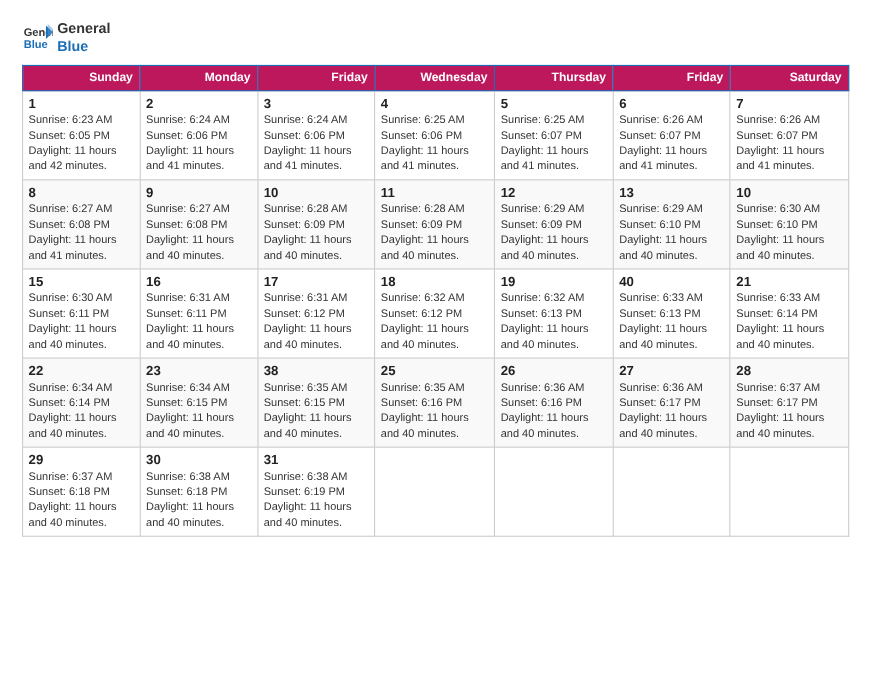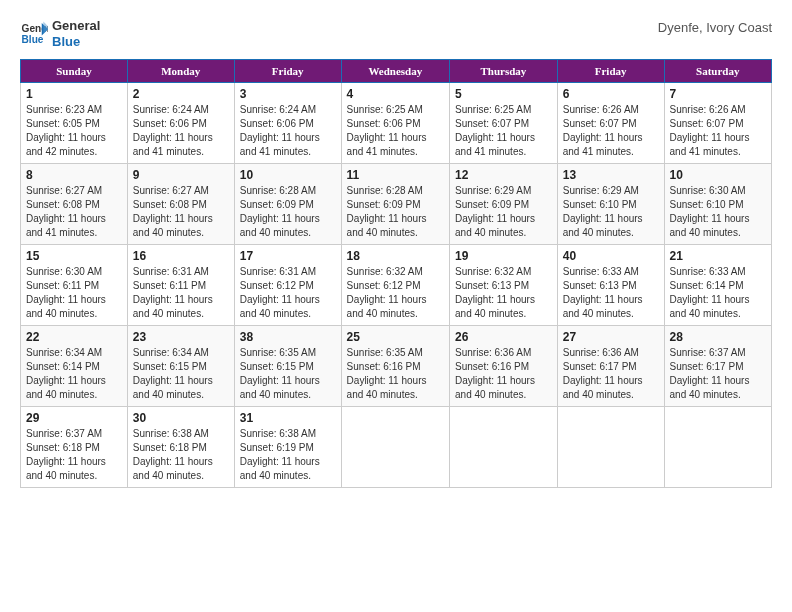--- a/index.html
+++ b/index.html
@@ -44,28 +44,27 @@
       font-size: 13px;
       color: #555;
       margin-top: 2px;
     }
     .calendar {
       width: 100%;
       border-collapse: collapse;
       font-size: 10px;
     }
     .calendar thead tr th {
-      background: #701a75;
+      background: #be185d;
       color: #fff;
       font-size: 11px;
       font-weight: bold;
       padding: 5px 6px;
-      text-align: center;
+      text-align: right;
       border: 1px solid #1a6eb5;
-      font-family: Liberation Serif, serif;
     }
     .calendar tbody tr td {
       border: 1px solid #ccc;
       vertical-align: top;
       padding: 4px 5px;
       width: 113px;
       min-height: 70px;
       background: #fff;
     }
     .calendar tbody tr:nth-child(even) td {
@@ -98,21 +97,20 @@
         <text x="2" y="30" font-size="13" font-weight="bold" fill="#1a6eb5" font-family="Arial">Blue</text>
         <polygon points="28,4 36,12 28,20" fill="#1a6eb5"></polygon>
         <polygon points="30,2 38,10 30,18" fill="#5599d0" opacity="0.5"></polygon>
       </svg>
       <div style="line-height:1.2">
         <div style="font-size:13px;font-weight:bold;color:#333;">General</div>
         <div style="font-size:13px;font-weight:bold;color:#1a6eb5;">Blue</div>
       </div>
     </div>
     <div class="title-block">
-      <div class="location">Dyenfe, Ivory Coast</div>
     </div>
   </div>
 
   <table class="calendar">
     <thead>
       <tr id="header-row">
           <th>Sunday</th>
           <th>Monday</th>
           <th>Friday</th>
           <th>Wednesday</th>

